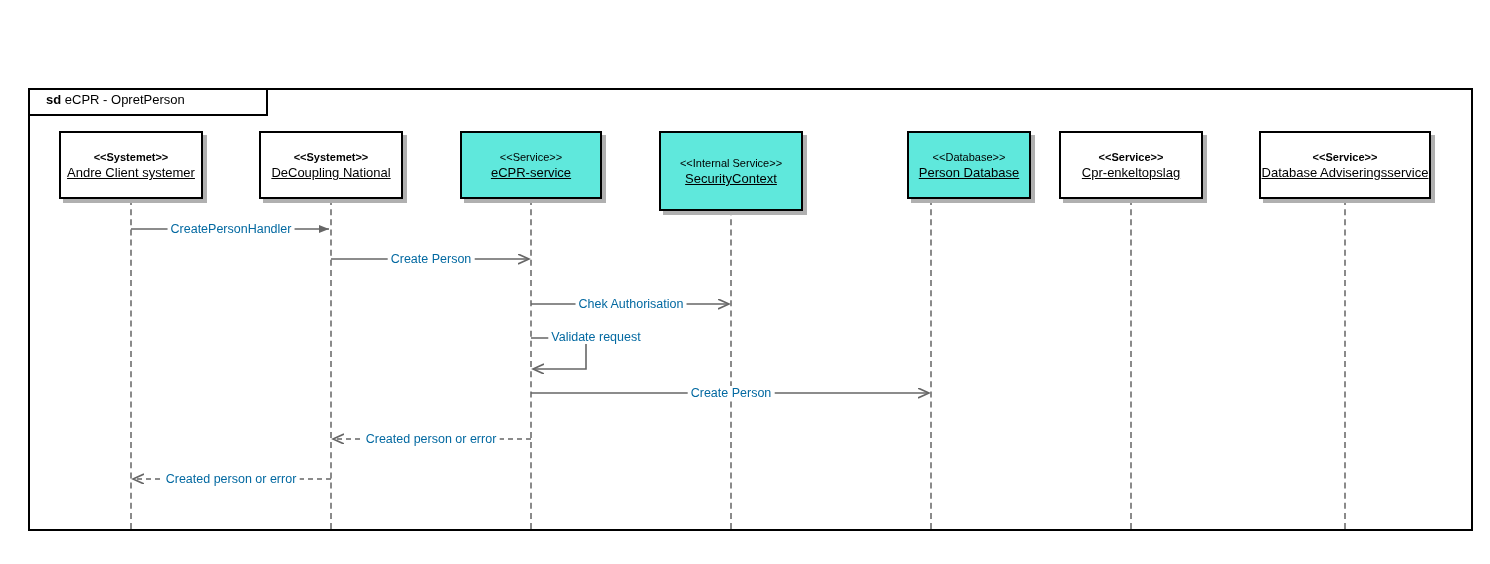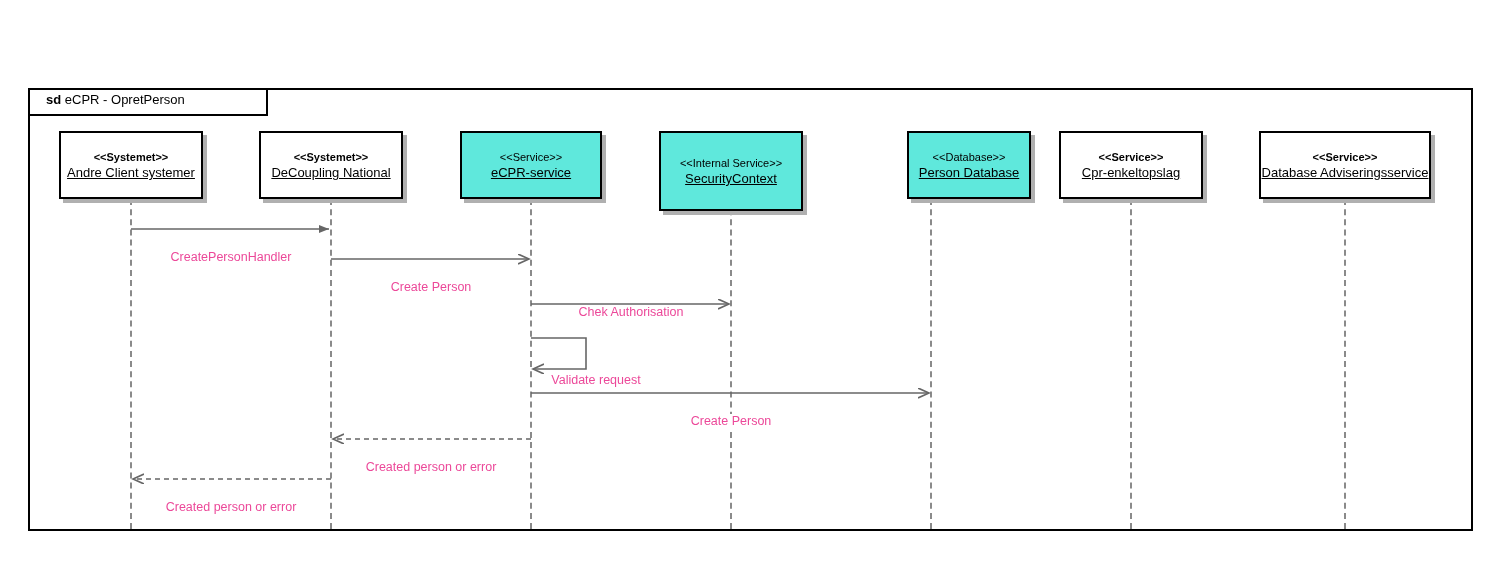--- a/index.html
+++ b/index.html
@@ -87,28 +87,27 @@
   .lifeline-stem {
     position: absolute;
     width: 0;
     border-left: 2px dashed #8a8a8a;
   }
 
   
   .msg-label {
     position: absolute;
     font-size: 12.5px;
-    color: #ec4899;
+    color: #0369a1;
     background: #ffffff;
     white-space: nowrap;
     padding: 0 3px;
     line-height: 14px;
     transform: translate(-50%, -50%);
     z-index: 4;
-    margin-top: 28px;
   }
 
   svg.overlay {
     position: absolute;
     left: 0;
     top: 0;
     width: 1490px;
     height: 564px;
     pointer-events: none;
     z-index: 2;
@@ -177,20 +176,20 @@
       <path d="M531,304 H729" fill="none" stroke="#666666" stroke-width="1.6" marker-end="url(#arrow-open)"></path>
       <path d="M531,338 H586 V369 H533" fill="none" stroke="#666666" stroke-width="1.6" marker-end="url(#arrow-open)"></path>
       <path d="M531,393 H929" fill="none" stroke="#666666" stroke-width="1.6" marker-end="url(#arrow-open)"></path>
       <path d="M531,439 H333" fill="none" stroke="#666666" stroke-width="1.6" stroke-dasharray="5,4" marker-end="url(#arrow-open)"></path>
       <path d="M331,479 H133" fill="none" stroke="#666666" stroke-width="1.6" stroke-dasharray="5,4" marker-end="url(#arrow-open)"></path>
     </svg>
 
   <div id="label-layer">
       <div class="msg-label" style="left: 231px; top: 229px;">CreatePersonHandler</div>
       <div class="msg-label" style="left: 431px; top: 259px;">Create Person</div>
-      <div class="msg-label" style="left: 631px; top: 284px;">Chek Authorisation</div>
-      <div class="msg-label" style="left: 596px; top: 352px; transform: translate(-50%, -50%);">Validate request</div>
+      <div class="msg-label" style="left: 631px; top: 304px;">Chek Authorisation</div>
+      <div class="msg-label" style="left: 596px; top: 337px; transform: translate(-50%, -50%);">Validate request</div>
       <div class="msg-label" style="left: 731px; top: 393px;">Create Person</div>
       <div class="msg-label" style="left: 431px; top: 439px;">Created person or error</div>
       <div class="msg-label" style="left: 231px; top: 479px;">Created person or error</div>
     </div>
 
 </div>
 
 </body></html>

